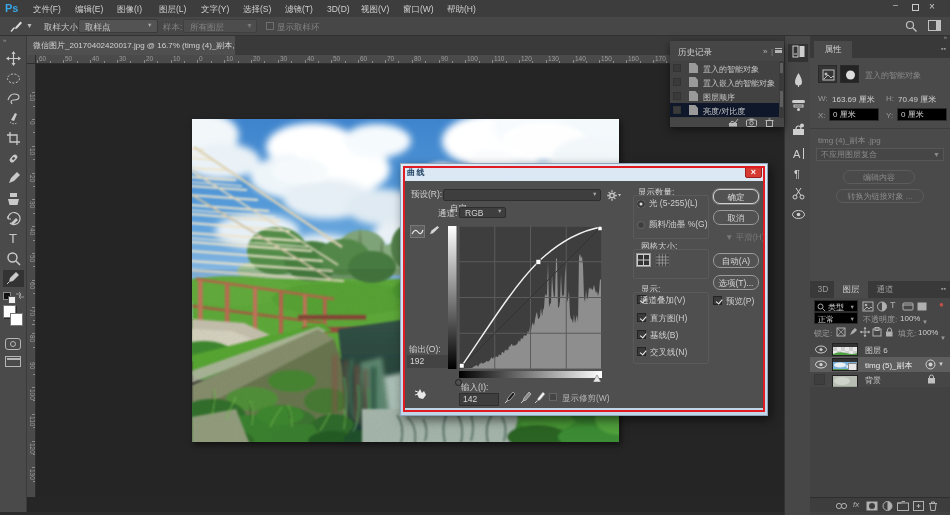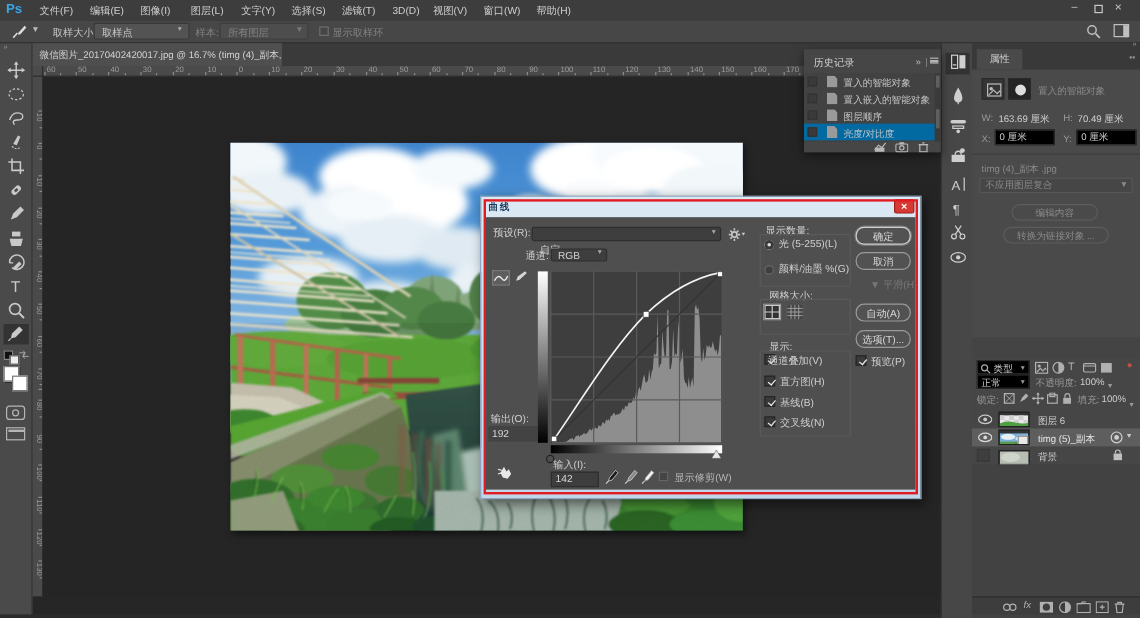--- a/index.html
+++ b/index.html
@@ -36,21 +36,21 @@
 
 .ptabs{position:absolute;left:0;width:140px;height:17px;background:#393939}
 .ptab{position:absolute;top:0;height:17px;color:#cfcfcf;font-size:8.5px;line-height:17px;text-align:center}
 .inp{position:absolute;background:#000000;border:1px solid #2c2c2c;color:#cfcfcf;font-size:8px;line-height:11px}
 .lbl{position:absolute;color:#999;font-size:8px;white-space:nowrap}
 .ltx{position:absolute;color:#cfcfcf;font-size:8px;white-space:nowrap}
 .eye{position:absolute;width:12px;height:9px}
 
 .hrow{left:0;width:109px;height:14px;color:#c6c6c6;font-size:8px}
 .hrow span{position:absolute;left:33px;top:3px}
-.hsel{background:#0369a1}
+.hsel{background:#0f172a}
 .hbx{position:absolute;left:3px;top:3px;width:8px;height:8px;background:#3a3a3a;border:1px solid #333}
 .hic{position:absolute;left:19px;top:2px;width:9px;height:10px;background:#9a9a9a;clip-path:polygon(0 0,70% 0,100% 30%,100% 100%,0 100%)}
 
 #histpanel{left:670px;top:41px;width:114px;height:86px;background:#464646;box-shadow:0 3px 8px rgba(0,0,0,.5);font-size:8px}
 
 #dlg{left:400px;top:163px;width:368px;height:253px;background:linear-gradient(#dce9f5,#c2d6ea);border:1px solid #8ea6bd;box-shadow:3px 4px 10px rgba(0,0,0,.55)}
 #dlgred{position:absolute;left:2px;top:2px;width:362px;height:246px;border:2px solid #e11b22}
 #dlgbody{position:absolute;left:4px;top:17px;width:358px;height:227px;background:#4f4f4f;color:#cfcfcf;font-size:8.5px}
 .chk{width:9px;height:9px;background:#3a3a3a;border:1px solid #252525;color:#fff}
 .chk::after{content:"";position:absolute;left:1.5px;top:2px;width:5px;height:2.5px;border-left:1.5px solid #ececec;border-bottom:1.5px solid #ececec;transform:rotate(-50deg)}
@@ -762,20 +762,26 @@
    <div class="inp" style="left:19px;top:50px;width:50px;height:13px;padding-left:3px">0 厘米</div>
    <span class="lbl" style="left:76px;top:53px">Y:</span>
    <div class="inp" style="left:87px;top:50px;width:50px;height:13px;padding-left:3px">0 厘米</div>
    <div class="abs" style="left:0px;top:70px;width:140px;height:1px;background:#3e3e3e"></div>
    <span class="lbl" style="left:8px;top:77px;color:#8a8a8a">timg (4)_副本 .jpg</span>
    <div class="abs" style="left:6px;top:90px;width:128px;height:13px;background:#464646;border:1px solid #575757;color:#8a8a8a;font-size:8px;line-height:12px;padding-left:4px">不应用图层复合<span class="abs" style="right:3px;top:0px;font-size:7px">▼</span></div>
    <div class="abs" style="left:33px;top:112px;width:72px;height:14px;border:1px solid #5c5c5c;border-radius:7px;color:#8a8a8a;font-size:8px;text-align:center;line-height:13px">编辑内容</div>
    <div class="abs" style="left:26px;top:131px;width:88px;height:14px;border:1px solid #5c5c5c;border-radius:7px;color:#8a8a8a;font-size:8px;text-align:center;line-height:13px">转换为链接对象 ...</div>
  </div>
 
+ <div class="ptabs" style="top:245px;height:17px">
+   <div class="ptab" style="left:2px;width:22px;color:#9a9a9a">3D</div>
+   <div class="ptab" style="left:24px;width:34px;background:#4a4a4a">图层</div>
+   <div class="ptab" style="left:58px;width:34px;color:#9a9a9a">通道</div>
+   <span class="abs" style="right:4px;top:4px;color:#999;font-size:7px">▪▪</span>
+ </div>
  <div class="abs" style="left:0;top:262px;width:140px;height:217px;background:#464646">
 
    <div class="inp" style="left:4px;top:2px;width:44px;height:12px">
           <svg class="abs" style="left:2px;top:2px" width="9" height="9">
             <circle cx="3.5" cy="3.5" r="2.5" fill="none" stroke="#aaa"></circle>
             <line x1="5.5" y1="5.5" x2="8" y2="8" stroke="#aaa"></line>
           </svg>
           <span class="abs" style="left:13px;top:1px">类型</span>
           <span class="abs" style="right:2px;top:1px;font-size:5.5px;color:#999">▼</span>
         </div>

